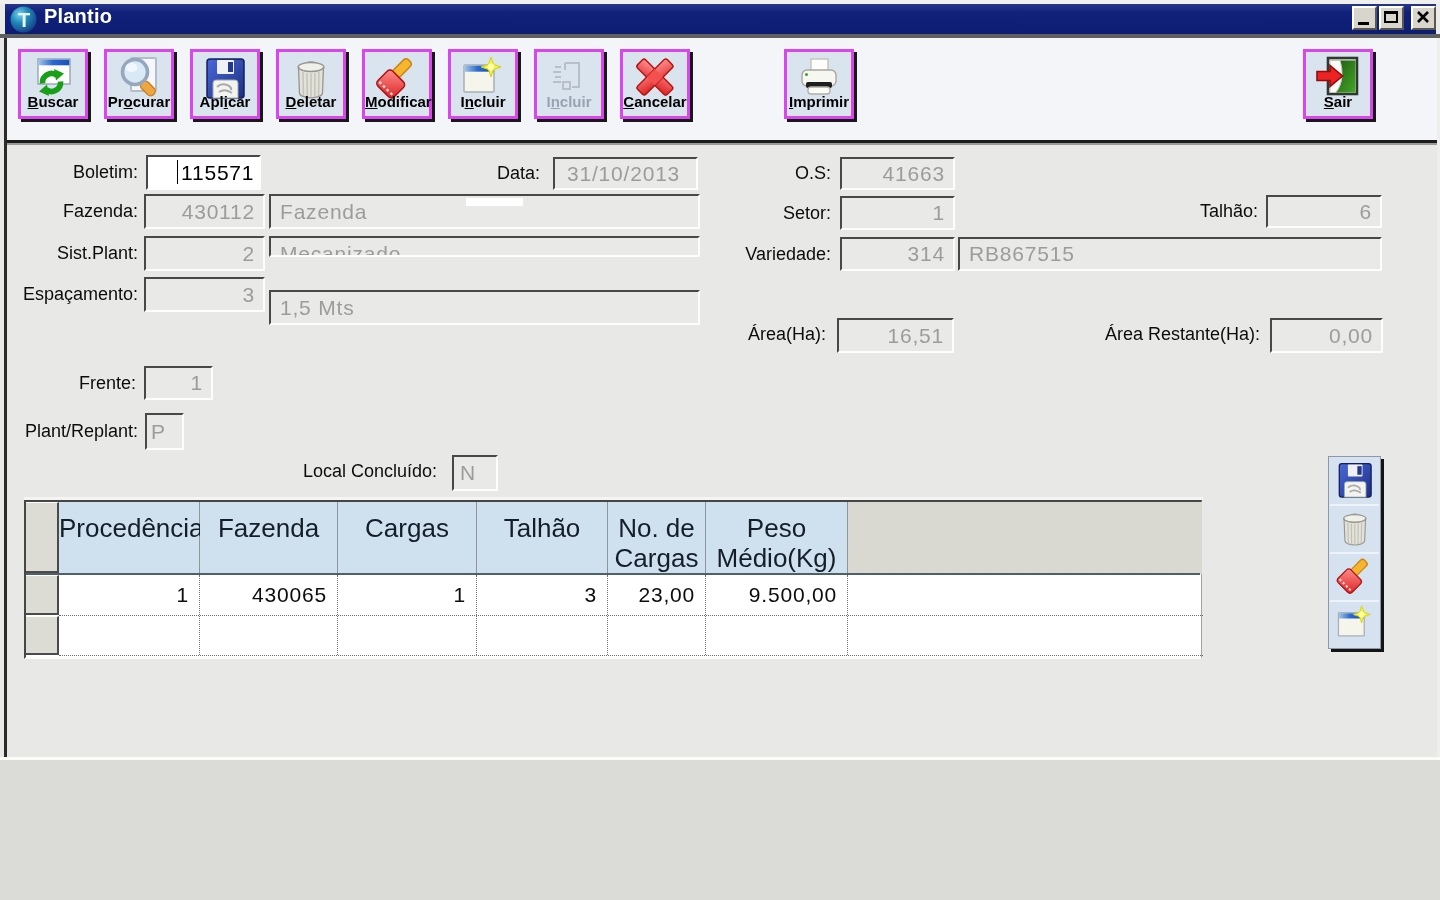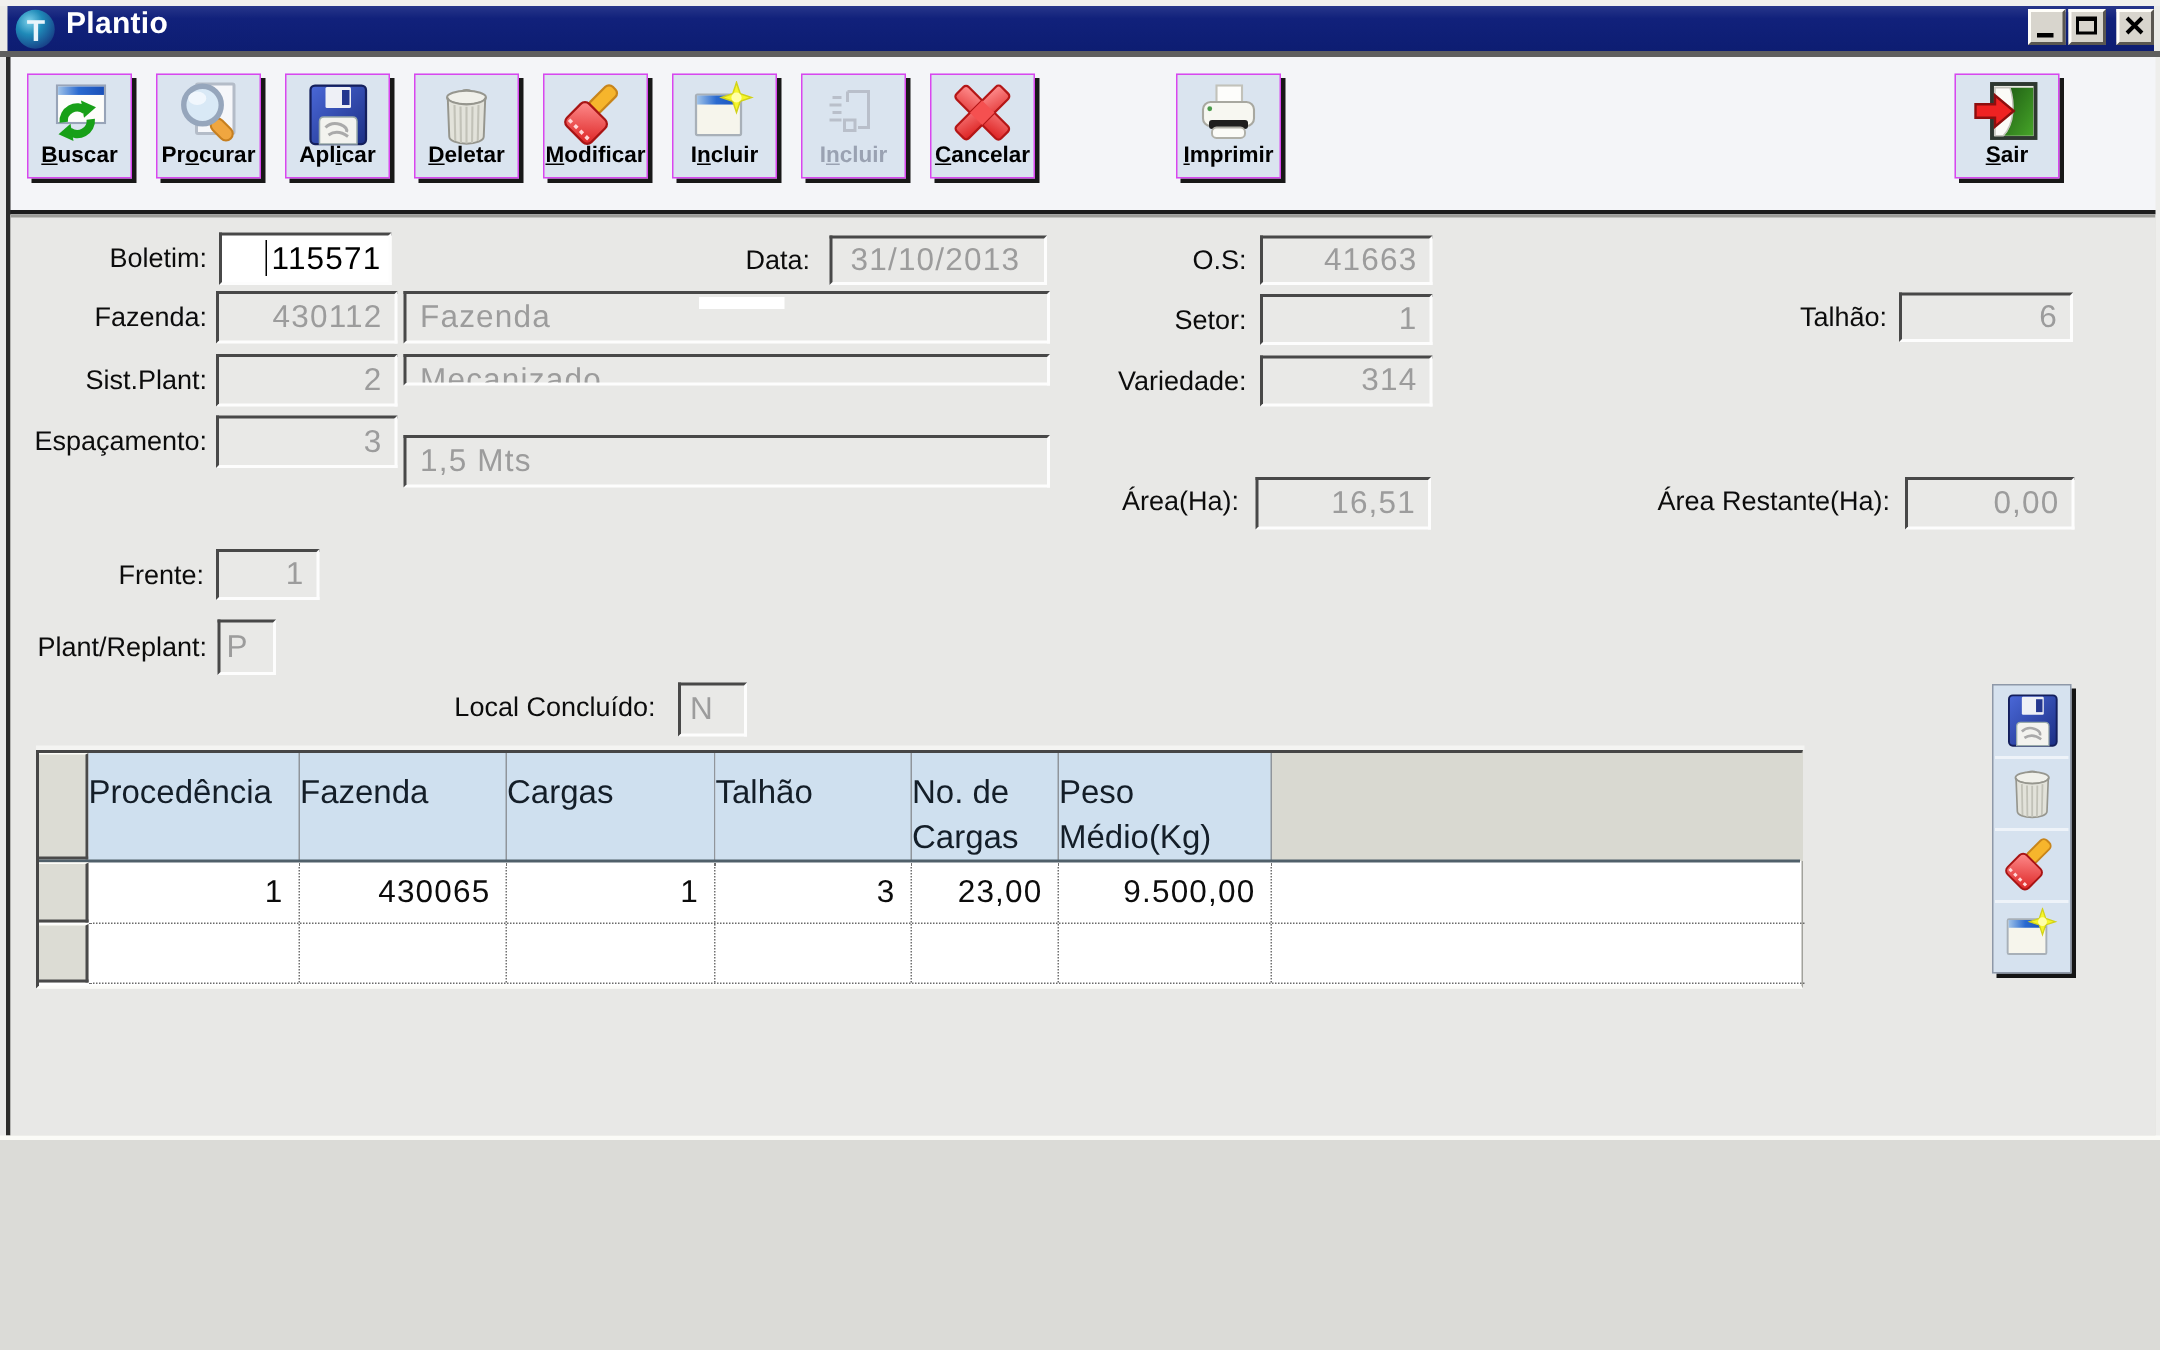--- a/index.html
+++ b/index.html
@@ -17,40 +17,40 @@
   #toolbar { left:0px; top:38px; width:1440px; height:105px; background:#f4f5f8;
     border-bottom:3px solid #1c1c1c; }
   #leftEdge { left:0; top:38px; width:4px; height:722px; background:#e9e9e9; }
   #winLeftDark { left:4px; top:38px; width:3px; height:719px; background:#2b2b2b; }
   #formArea { left:7px; top:143px; width:1430px; height:614px; background:#e8e8e6;
     border-top:2px solid #9b9b97; }
   #rightEdge { left:1437px; top:38px; width:3px; height:722px; background:#eeeeec; }
   #botHighlight { left:0px; top:757px; width:1440px; height:3px; background:#fbfbf7; }
   
   .tbtn { top:49px; width:70px; height:70px; background:#dae4ef;
-    border:1px solid #d946ef; box-shadow:3px 3px 0 #181818; }
+    border:3px solid #d946ef; box-shadow:3px 3px 0 #181818; }
   .tbtn .lbl { position:absolute; left:0; right:0; bottom:6px; text-align:center;
     font-size:15px; font-weight:bold; color:#000; }
   .tbtn svg { position:absolute; left:50%; top:4px; transform:translateX(-50%); }
   .tbtn.dis .lbl { color:#9aa2b2; }
   
   .lab { font-size:18px; color:#0c0c0c; text-align:right; white-space:nowrap; }
   .fld { background:#e9e9e7;
     border-top:2px solid #484848; border-left:2px solid #484848;
     border-bottom:2px solid #fdfdfd; border-right:2px solid #fdfdfd;
     color:#9c9c9c; font-size:21px; letter-spacing:0.8px; white-space:nowrap; overflow:hidden; }
   .fld.num { text-align:right; padding-right:8px; }
   .fld.txt { text-align:left; padding-left:9px; }
   .fld.white { background:#fff; color:#000; }
   
   #grid { left:24px; top:500px; width:1178px; height:159px;
     border-top:2px solid #464646; border-left:2px solid #464646;
     border-right:1px solid #a2a29c; border-bottom:2px solid #fbfbf8; background:#fff; }
   .gh { top:0px; height:72px; background:#cfe0ef; border-right:1px solid #90959b;
-    color:#141e28; font-size:22px; text-align:left; padding-top:11px; line-height:30px; }
+    color:#141e28; font-size:26px; text-align:center; padding-top:11px; line-height:30px; }
   .sel { left:0px; width:33px; background:#dcdcd4; border-right:2px solid #4a4a4a;
     border-top:1px solid #fdfdf8; border-bottom:2px solid #4a4a4a; }
   .cell { font-size:21px; letter-spacing:0.8px; color:#0c0c0c; text-align:right; padding-right:10px;
     border-right:1px dotted #707070; padding-top:8px; }
   .rowline { left:33px; width:1144px; height:0; border-top:1px dotted #6a6a6a; }
   
   #sidebtns { left:1328px; top:456px; width:53px; height:193px;
     border:1px solid #8e98a8; box-shadow:3px 3px 0 #141414; background:#d6e2ef; }
   .sbtn { left:1330px; width:49px; height:46px; background:#d6e2ef; }
   .sbtn svg { position:absolute; left:50%; top:50%; transform:translate(-50%,-50%); }
@@ -248,20 +248,21 @@
   <div class="abs fld txt" style="left:553px;top:157px;width:145px;height:33px;line-height:29px;padding-left:12px">31/10/2013</div>
   <div class="abs fld num" style="left:840px;top:157px;width:115px;height:33px;line-height:29px">41663</div>
   <div class="abs fld num" style="left:144px;top:194px;width:121px;height:35px;line-height:31px">430112</div>
   <div class="abs fld txt" style="left:269px;top:194px;width:431px;height:35px;line-height:31px">Fazenda</div>
   <div class="abs" style="left:466px;top:198px;width:57px;height:8px;background:#fff"></div>
   <div class="abs fld num" style="left:840px;top:196px;width:115px;height:34px;line-height:30px">1</div>
   <div class="abs fld num" style="left:1266px;top:195px;width:116px;height:33px;line-height:29px">6</div>
   <div class="abs fld num" style="left:144px;top:236px;width:121px;height:35px;line-height:31px">2</div>
   <div class="abs fld txt" style="left:269px;top:236px;width:431px;height:21px;line-height:31px">Mecanizado</div>
   <div class="abs fld num" style="left:840px;top:237px;width:115px;height:34px;line-height:30px">314</div>
+  <div class="abs fld txt" style="left:958px;top:237px;width:424px;height:34px;line-height:30px">RB867515</div>
   <div class="abs fld num" style="left:144px;top:277px;width:121px;height:35px;line-height:31px">3</div>
   <div class="abs fld txt" style="left:269px;top:290px;width:431px;height:35px;line-height:31px">1,5 Mts</div>
   <div class="abs fld num" style="left:837px;top:318px;width:117px;height:35px;line-height:31px">16,51</div>
   <div class="abs fld num" style="left:1270px;top:318px;width:113px;height:35px;line-height:31px">0,00</div>
   <div class="abs fld num" style="left:144px;top:366px;width:69px;height:34px;line-height:30px">1</div>
   <div class="abs fld txt" style="left:145px;top:413px;width:39px;height:37px;line-height:33px;padding-left:4px">P</div>
   <div class="abs fld txt" style="left:452px;top:455px;width:46px;height:36px;line-height:32px;padding-left:6px">N</div>
   <div class="abs" style="left:24px;top:497px;width:1179px;height:3px;background:#f4f4f2"></div>
   <div class="abs" id="grid">
     <div class="abs sel" style="top:0;height:71px"></div>

